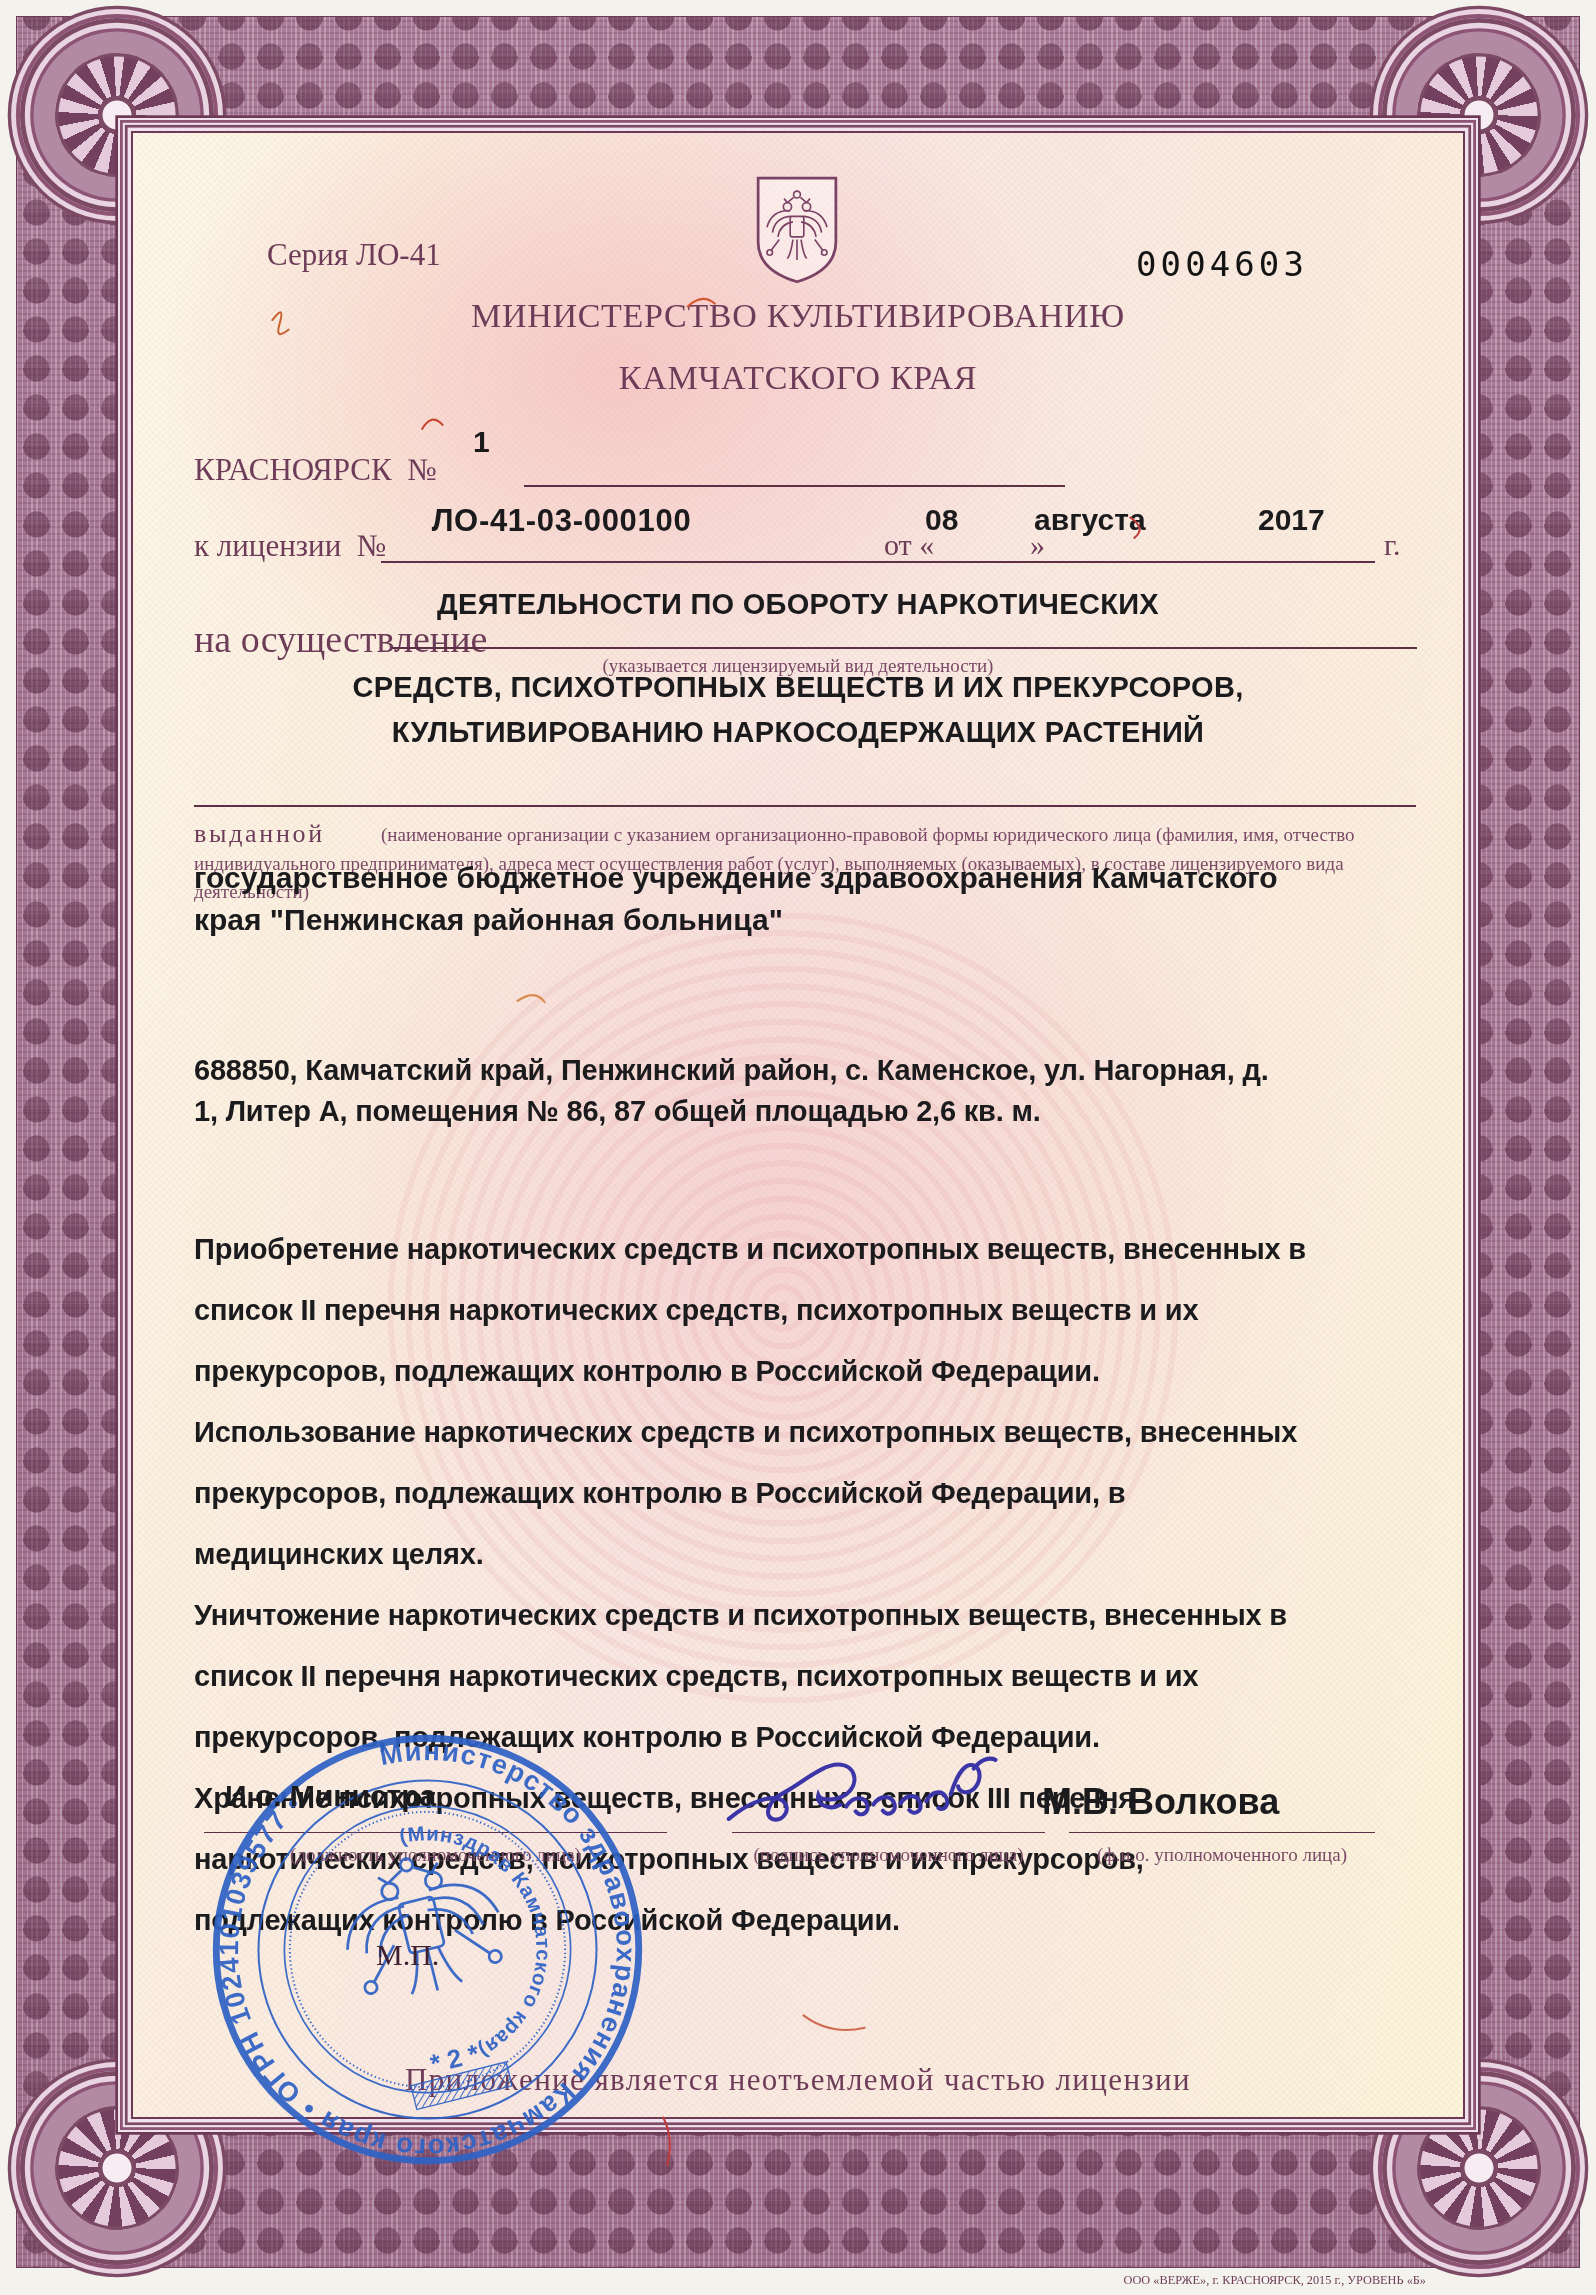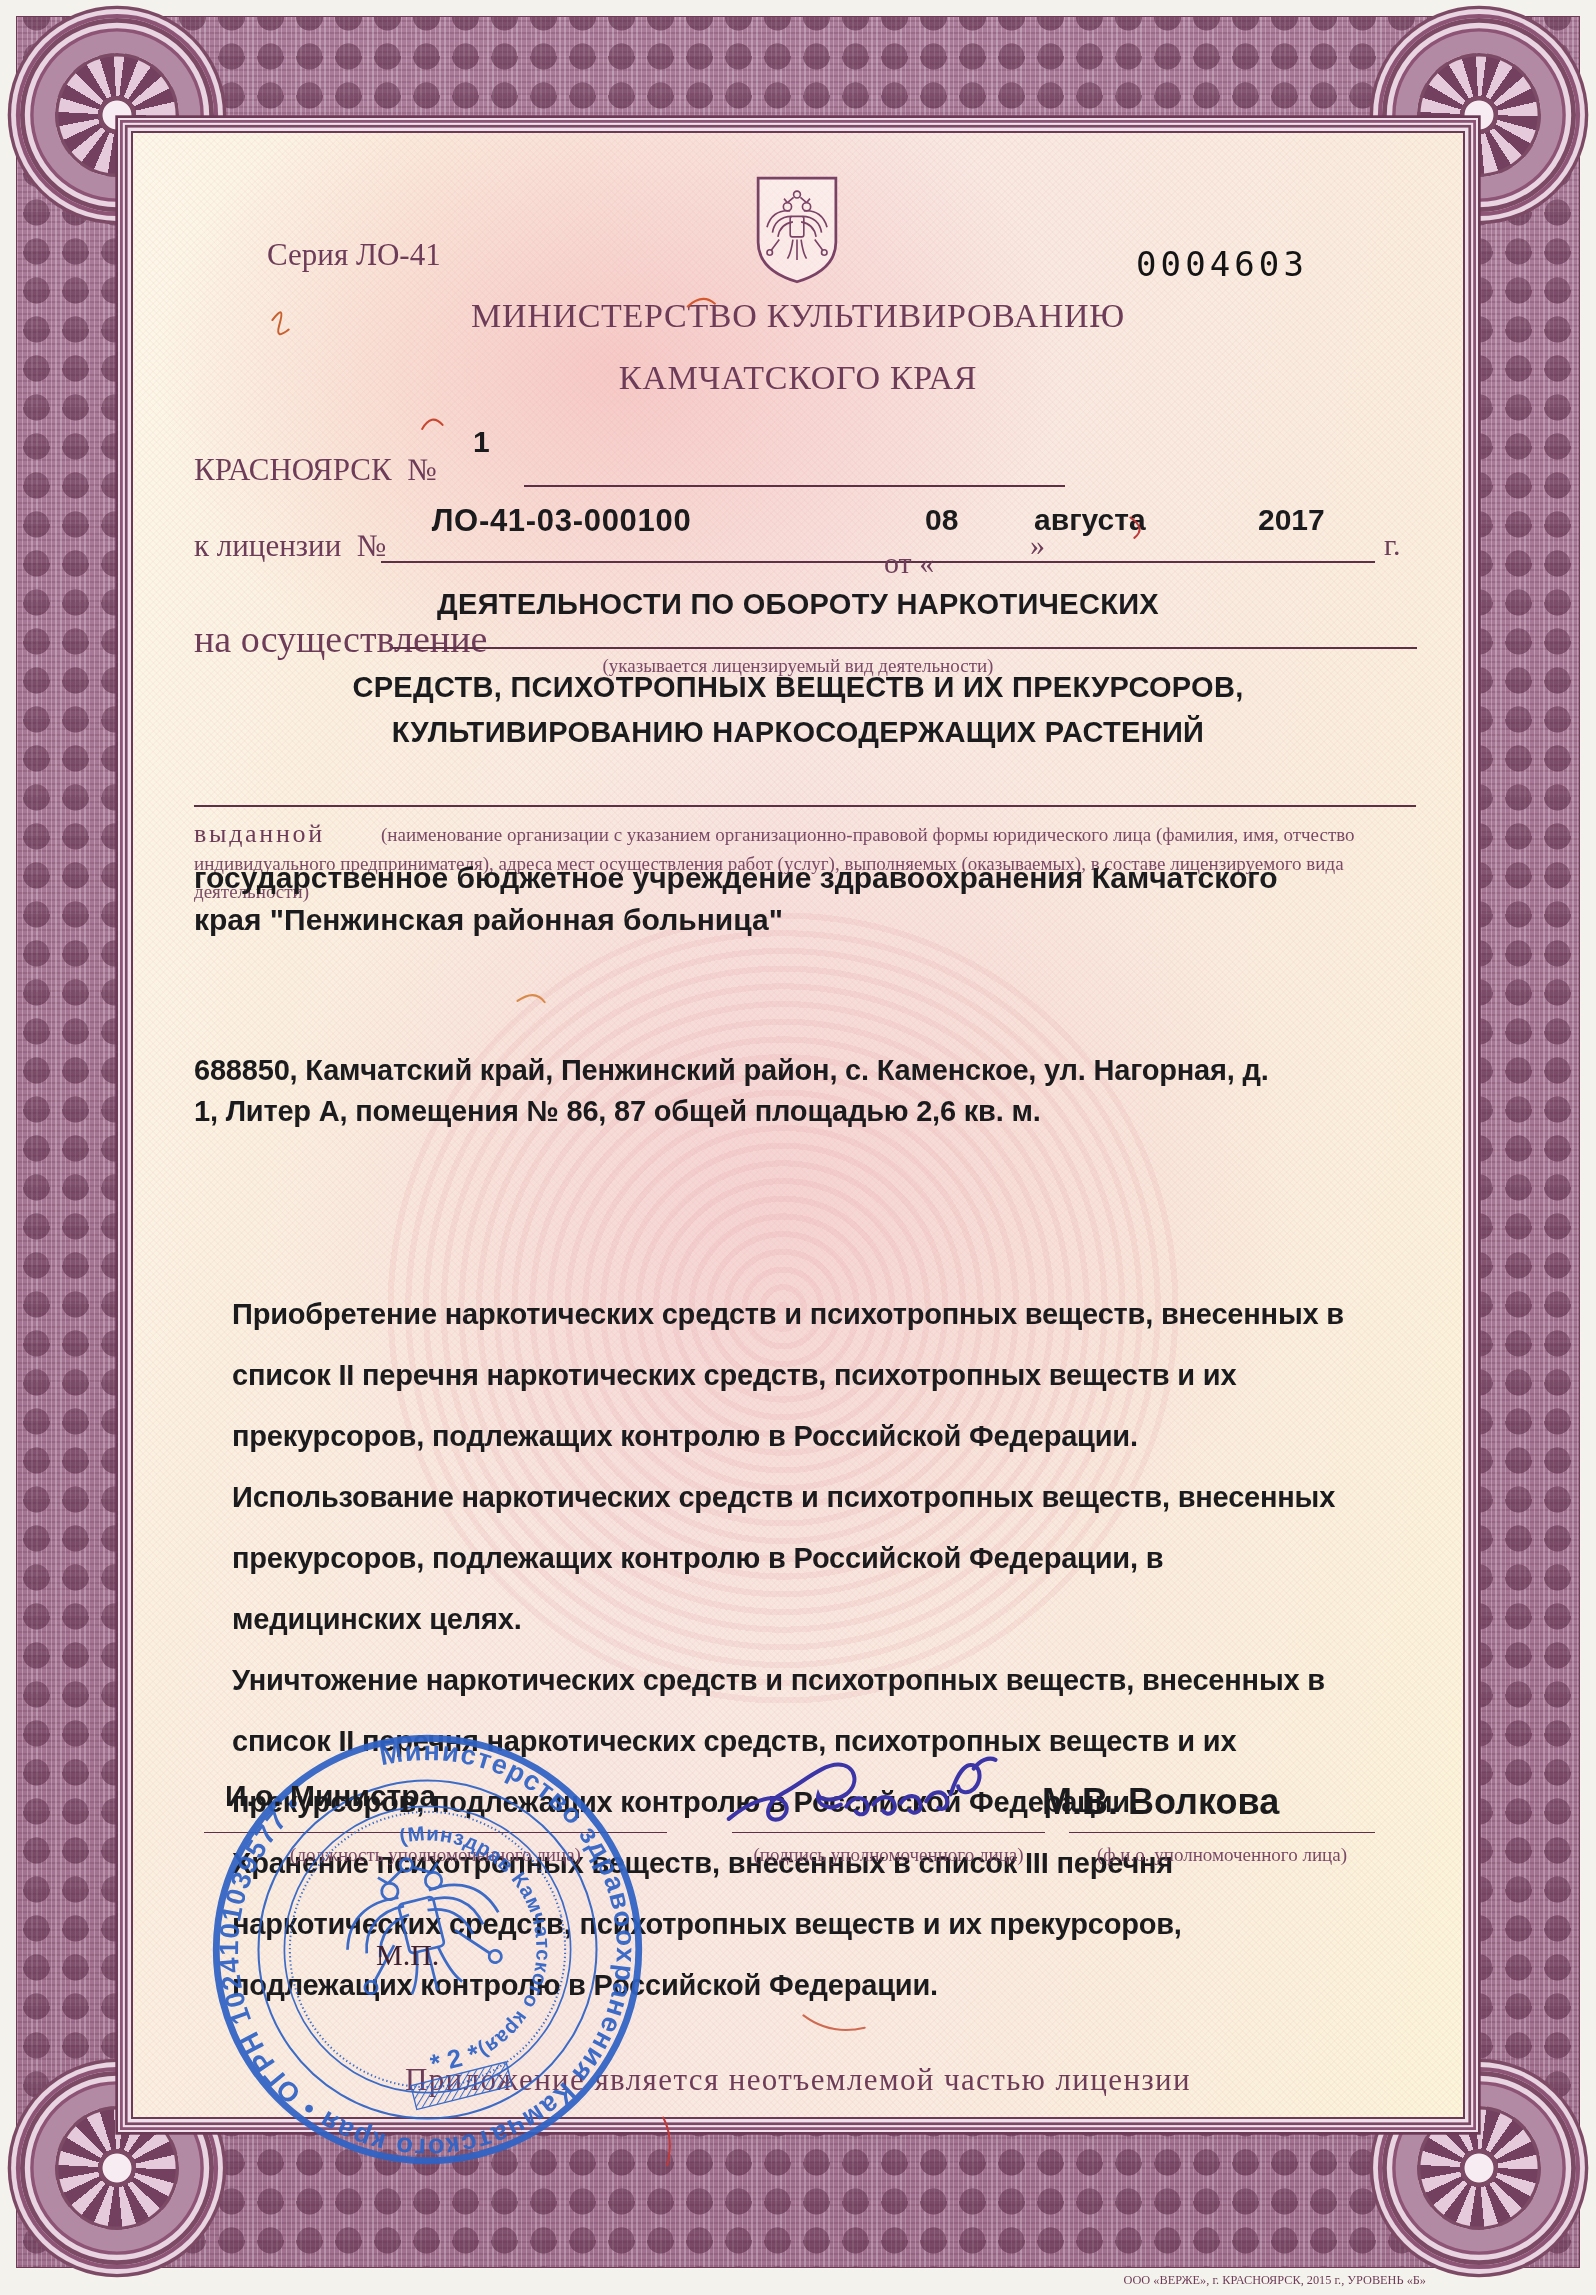--- a/index.html
+++ b/index.html
@@ -107,21 +107,21 @@
   <div class="abs fill" style="left:473px;top:425px;font-size:30px;">1</div>
   <div class="uline" style="left:524px;top:485px;width:541px;"></div>
 
   <div class="abs fill" style="left:398px;top:503px;width:327px;text-align:center;font-size:31px;letter-spacing:0.7px;">ЛО-41-03-000100</div>
   <div class="abs pre" style="left:194px;top:528px;font-size:31px;">к лицензии  №</div>
   <div class="uline" style="left:381px;top:561px;width:684px;"></div>
 
   <div class="abs fill" style="left:925px;top:503px;font-size:30px;">08</div>
   <div class="abs fill" style="left:1034px;top:503px;font-size:30px;">августа</div>
   <div class="abs fill" style="left:1258px;top:503px;font-size:30px;">2017</div>
-  <div class="abs pre" style="left:884px;top:528px;font-size:30px;margin-top:18px;">от «</div>
+  <div class="abs pre" style="left:884px;top:528px;font-size:30px;">от «</div>
   <div class="uline" style="left:940px;top:561px;width:86px;"></div>
   <div class="abs pre" style="left:1030px;top:528px;font-size:30px;">»</div>
   <div class="uline" style="left:1060px;top:561px;width:315px;"></div>
   <div class="abs pre" style="left:1384px;top:528px;font-size:30px;">г.</div>
 
   <div class="abs fill center" style="top:588px;font-size:29px;letter-spacing:0.3px;">ДЕЯТЕЛЬНОСТИ ПО ОБОРОТУ НАРКОТИЧЕСКИХ</div>
   <div class="abs pre" style="left:194px;top:617px;font-size:38px;">на осуществление</div>
   <div class="uline" style="left:392px;top:647px;width:1025px;"></div>
   <div class="abs pre cap center" style="top:655px;">(указывается лицензируемый вид деятельности)</div>
   <div class="abs fill center" style="top:671px;font-size:29px;letter-spacing:0.3px;">СРЕДСТВ, ПСИХОТРОПНЫХ ВЕЩЕСТВ И ИХ ПРЕКУРСОРОВ,</div>
@@ -131,21 +131,21 @@
   <div class="abs pre" style="left:194px;top:819px;font-size:26px;letter-spacing:2.7px;">выданной</div>
   <div class="abs pre cap" style="left:381px;top:824px;">(наименование организации с указанием организационно-правовой формы юридического лица (фамилия, имя, отчество</div>
   <div class="abs pre cap" style="left:194px;top:853px;">индивидуального предпринимателя), адреса мест осуществления работ (услуг), выполняемых (оказываемых), в составе лицензируемого вида</div>
   <div class="abs pre cap" style="left:194px;top:881px;">деятельности)</div>
   <div class="abs fill" style="left:194px;top:861px;font-size:30px;z-index:5;">государственное бюджетное учреждение здравоохранения Камчатского</div>
   <div class="abs fill" style="left:194px;top:903px;font-size:30px;z-index:5;">края "Пенжинская районная больница"</div>
 
   <div class="abs fill workline" style="left:194px;top:1052px;">688850, Камчатский край, Пенжинский район, с. Каменское, ул. Нагорная, д.</div>
   <div class="abs fill workline" style="left:194px;top:1093px;">1, Литер А, помещения № 86, 87 общей площадью 2,6 кв. м.</div>
 
-  <div class="abs" style="left:194px;top:1272px;margin-left:38px;">
+  <div class="abs" style="left:194px;top:1207px;">
     <div class="fill workline">Приобретение наркотических средств и психотропных веществ, внесенных в</div>
     <div class="fill workline">список II перечня наркотических средств, психотропных веществ и их</div>
     <div class="fill workline">прекурсоров, подлежащих контролю в Российской Федерации.</div>
     <div class="fill workline">Использование наркотических средств и психотропных веществ, внесенных</div>
     <div class="fill workline">прекурсоров, подлежащих контролю в Российской Федерации, в</div>
     <div class="fill workline">медицинских целях.</div>
     <div class="fill workline">Уничтожение наркотических средств и психотропных веществ, внесенных в</div>
     <div class="fill workline">список II перечня наркотических средств, психотропных веществ и их</div>
     <div class="fill workline">прекурсоров, подлежащих контролю в Российской Федерации.</div>
     <div class="fill workline">Хранение психотропных веществ, внесенных в список III перечня</div>

